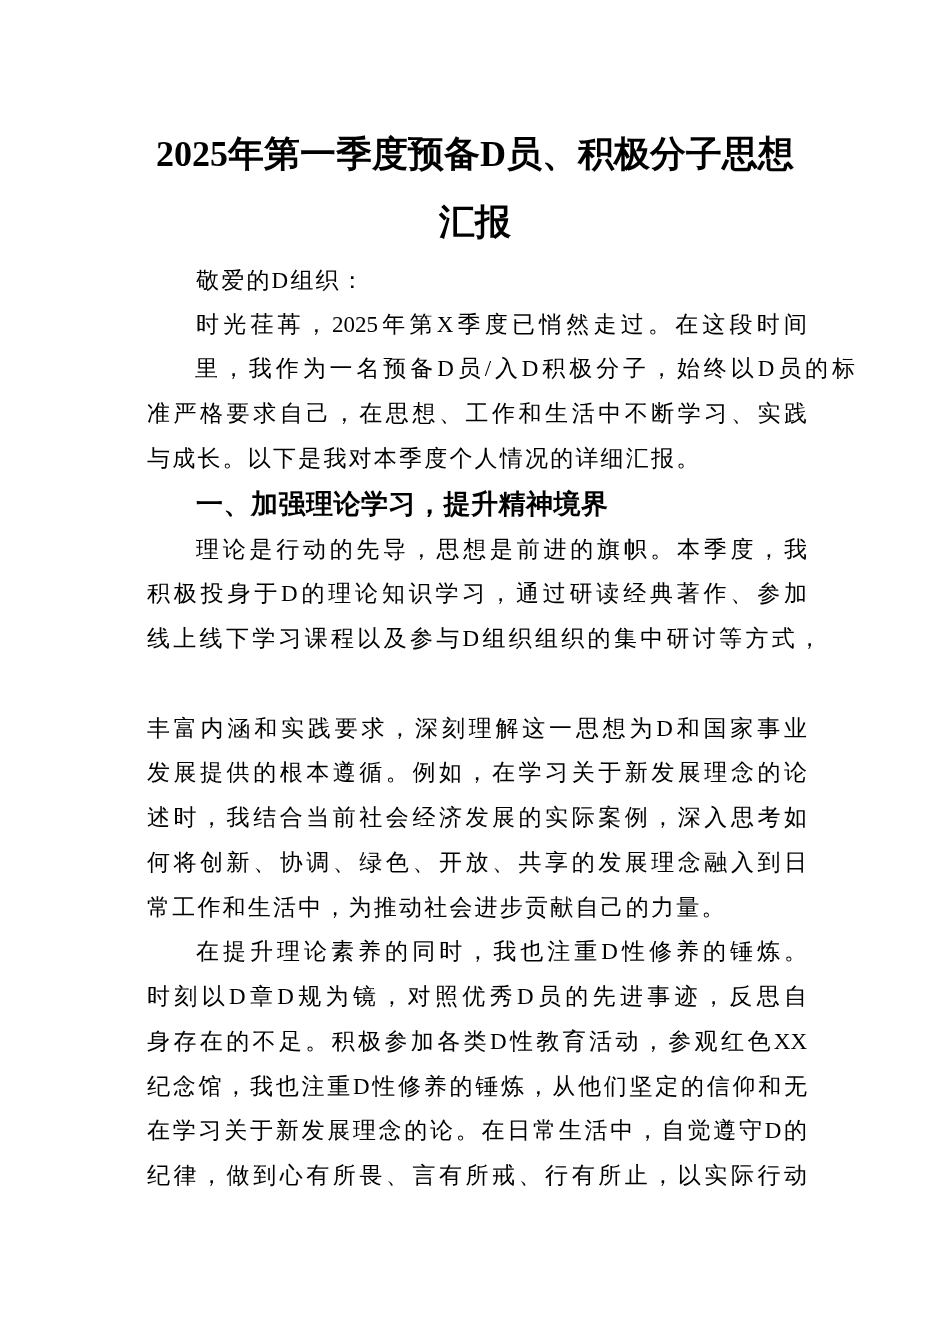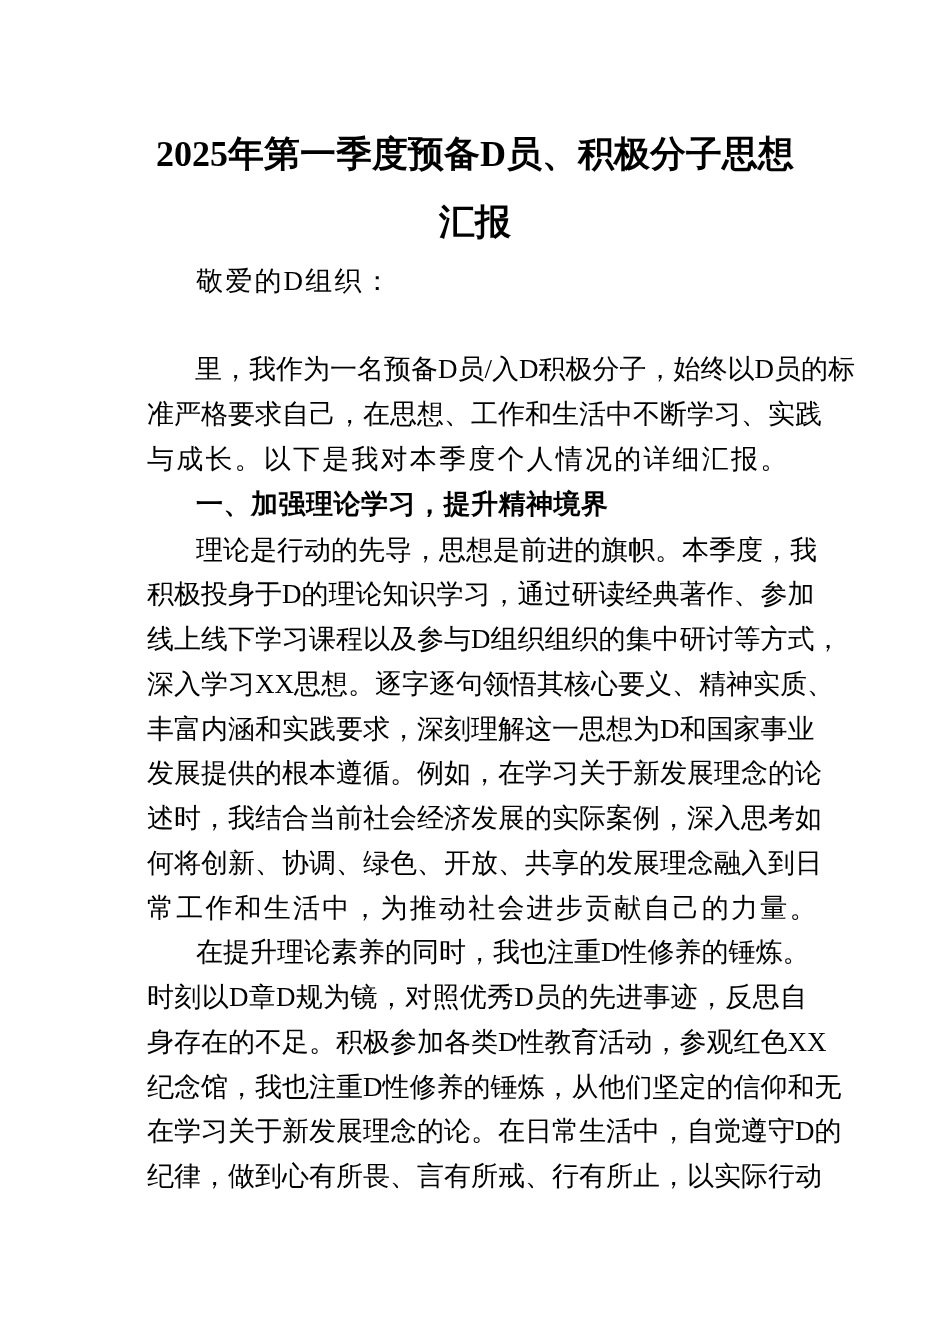--- a/index.html
+++ b/index.html
@@ -31,21 +31,21 @@
       font-weight: bold;
       font-size: 36px;
       line-height: 44px;
       white-space: nowrap;
       letter-spacing: 0px;
     }
     .line {
       position: absolute;
       left: 147px;
       width: 660px;
-      font-size: 27px;
+      font-size: 23px;
       line-height: 30px;
       white-space: nowrap;
       text-align: justify;
       text-align-last: justify;
       font-family: "Liberation Serif", "DejaVu Serif", serif;
     }
     .line.indent {
       left: 196px;
       width: 611px;
     }
@@ -71,30 +71,30 @@
 </head>
 <body>
 
 <div class="page">
 
   <div class="title-line" style="top:128px;">2025年第一季度预备D员、积极分子思想</div>
   <div class="title-line" style="top:196px;">汇报</div>
 
   <div class="line indent last" style="top:262px;">敬爱的D组织：</div>
 
+  <div class="line indent" style="top:306px;">时光荏苒，2025年第X季度已悄然走过。在这段时间</div>
   <div class="line" style="top:350px;margin-left:48px;">里，我作为一名预备D员/入D积极分子，始终以D员的标</div>
   <div class="line" style="top:395px;">准严格要求自己，在思想、工作和生活中不断学习、实践</div>
   <div class="line last" style="top:440px;">与成长。以下是我对本季度个人情况的详细汇报。</div>
 
   <div class="heading" style="top:485px;">一、加强理论学习，提升精神境界</div>
 
   <div class="line indent" style="top:531px;">理论是行动的先导，思想是前进的旗帜。本季度，我</div>
   <div class="line" style="top:575px;">积极投身于D的理论知识学习，通过研读经典著作、参加</div>
   <div class="line wide" style="top:620px;">线上线下学习课程以及参与D组织组织的集中研讨等方式，</div>
-  <div class="line" style="top:665px;">深入学习XX思想。逐字逐句领悟其核心要义、精神实质、</div>
   <div class="line" style="top:710px;">丰富内涵和实践要求，深刻理解这一思想为D和国家事业</div>
   <div class="line" style="top:754px;">发展提供的根本遵循。例如，在学习关于新发展理念的论</div>
   <div class="line" style="top:799px;">述时，我结合当前社会经济发展的实际案例，深入思考如</div>
   <div class="line" style="top:844px;">何将创新、协调、绿色、开放、共享的发展理念融入到日</div>
   <div class="line last" style="top:889px;">常工作和生活中，为推动社会进步贡献自己的力量。</div>
 
   <div class="line indent" style="top:933px;">在提升理论素养的同时，我也注重D性修养的锤炼。</div>
   <div class="line" style="top:978px;">时刻以D章D规为镜，对照优秀D员的先进事迹，反思自</div>
   <div class="line" style="top:1023px;">身存在的不足。积极参加各类D性教育活动，参观红色XX</div>
   <div class="line" style="top:1068px;">纪念馆，我也注重D性修养的锤炼，从他们坚定的信仰和无</div>

